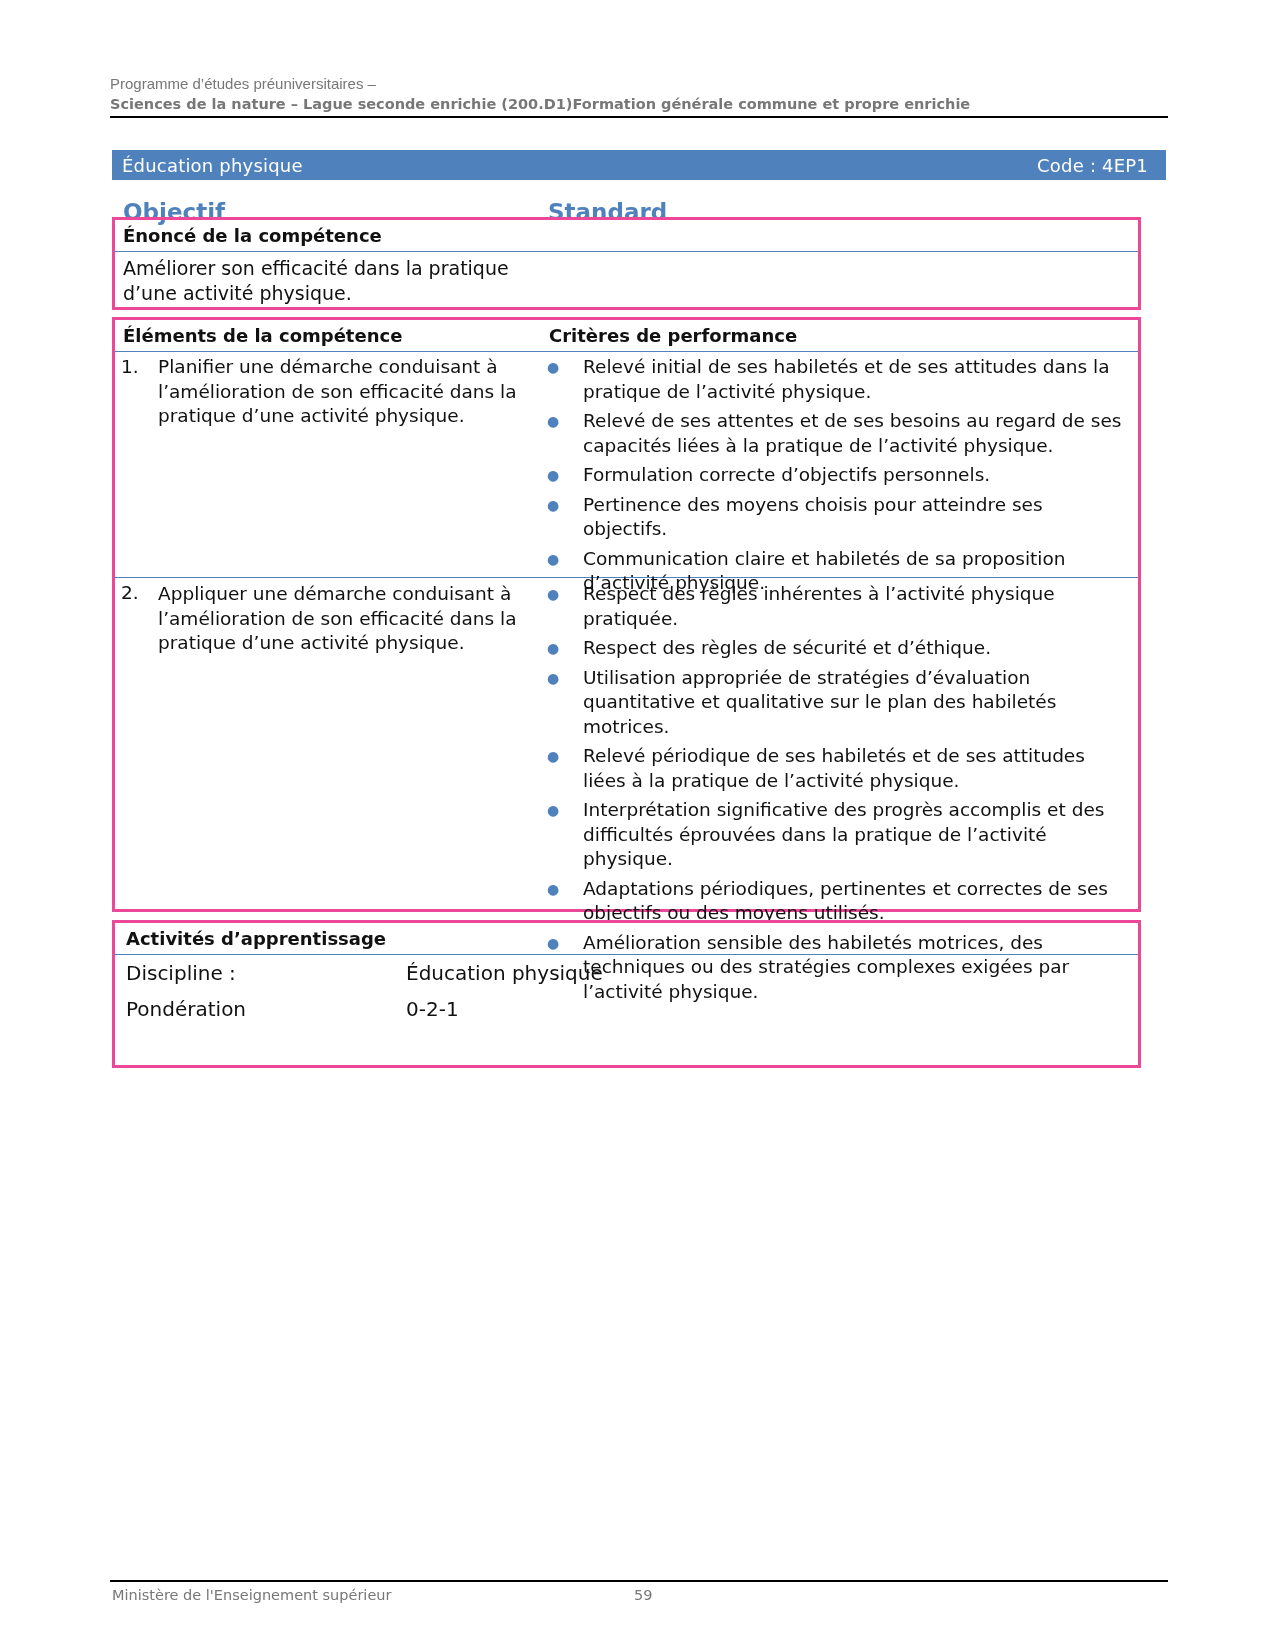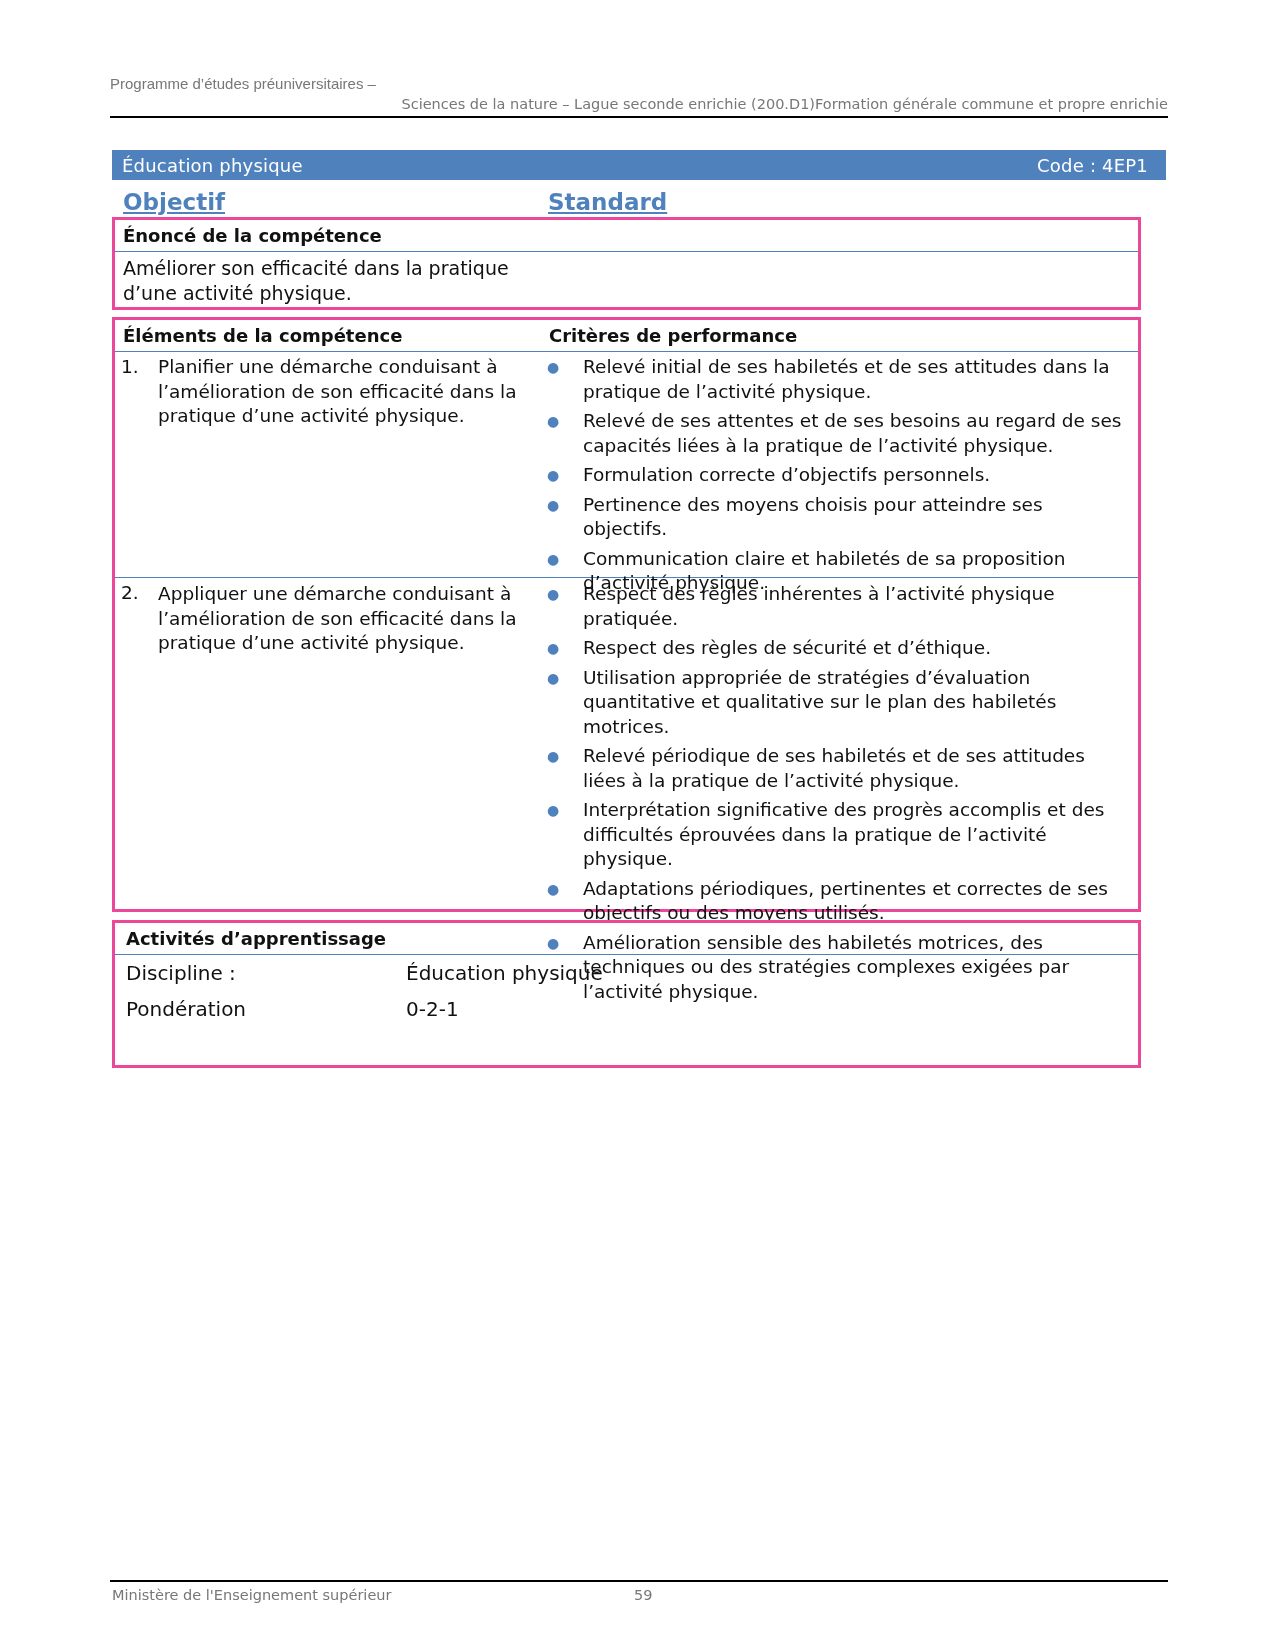--- a/index.html
+++ b/index.html
@@ -1,30 +1,30 @@
 <!DOCTYPE html>
 <html><head>
 <meta charset="utf-8">
 <style>
   html, body { margin: 0; padding: 0; background: #ffffff; }
   body { width: 1275px; height: 1650px; position: relative; overflow: hidden;
          font-family: "DejaVu Sans", sans-serif; color: #111; }
   .hdr { position: absolute; left: 110px; top: 74px; width: 1058px;
          font-size: 14.5px; color: #777; line-height: 20px; font-family: "DejaVu Sans", sans-serif; }
   .hdr .l1 { font-family: "Liberation Sans", sans-serif; font-size: 15px; }
-  .hdr .row2 { display: flex; justify-content: flex-end; }
+  .hdr .row2 { display: flex; justify-content: flex-start; font-weight: bold; }
   .hdr-rule { position: absolute; left: 110px; top: 116px; width: 1058px; height: 2px; background: #000; }
 
   .titlebar { position: absolute; left: 112px; top: 150px; width: 1054px; height: 30px;
               background: #4f81bd; color: #fff; display: flex; justify-content: space-between;
               align-items: center; box-sizing: border-box; padding: 0 18px 0 10px;
               font-size: 18px; letter-spacing: 0.2px; }
   .obj-row { position: absolute; left: 123px; top: 183px; width: 1040px; height: 30px;
              font-size: 23px; font-weight: bold; color: #4f81bd; }
-  .obj-row span { position: absolute; top: 6px; text-decoration: underline; }
+  .obj-row span { position: absolute; top: 16px; }
 
   .box { position: absolute; left: 112px; width: 1029px; border: 3px solid #ec4899; box-sizing: border-box; }
   .box .head { border-bottom: 1px solid #4f81bd; font-weight: bold; font-size: 18px; height: 31px;
                line-height: 31px; padding-left: 8px; }
   .enonce { top: 217px; height: 93px; }
   .enonce .txt { padding: 4px 8px; font-size: 19px; line-height: 25px; width: 420px; }
 
   .elements { top: 317px; height: 595px; }
   .elements .head { display: flex; padding-left: 0; }
   .elements .head .c1 { width: 426px; padding-left: 8px; }

